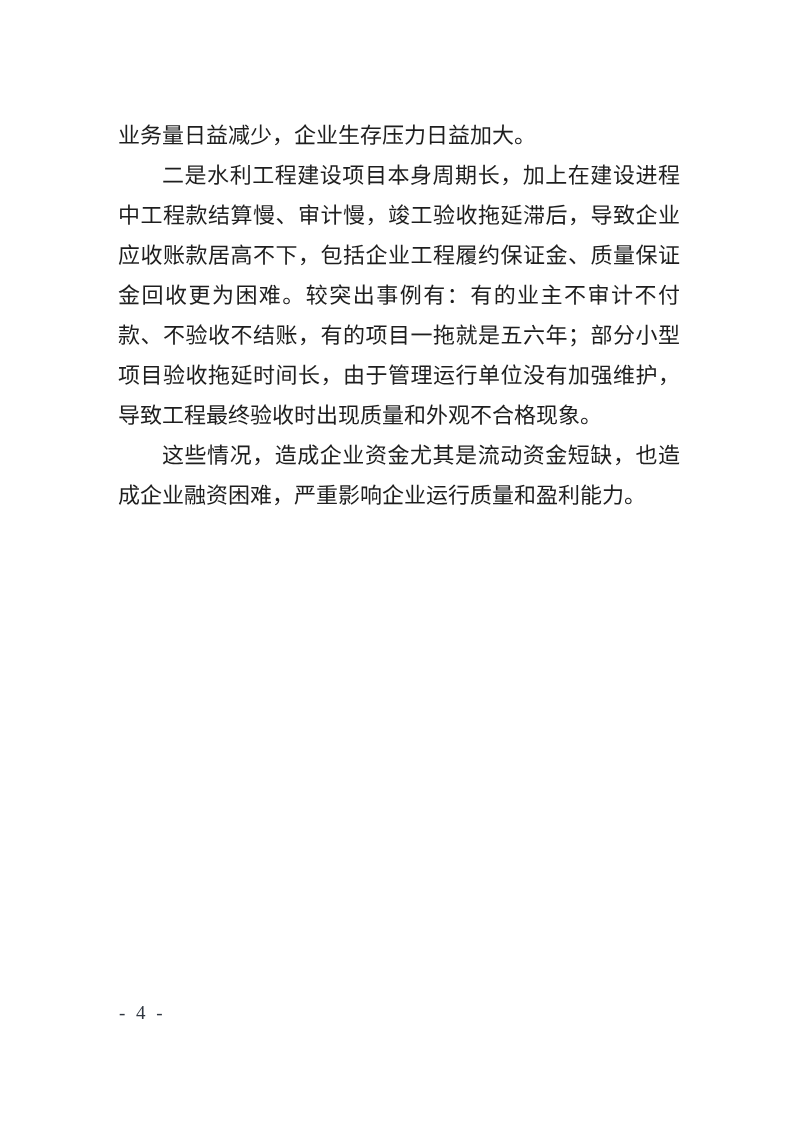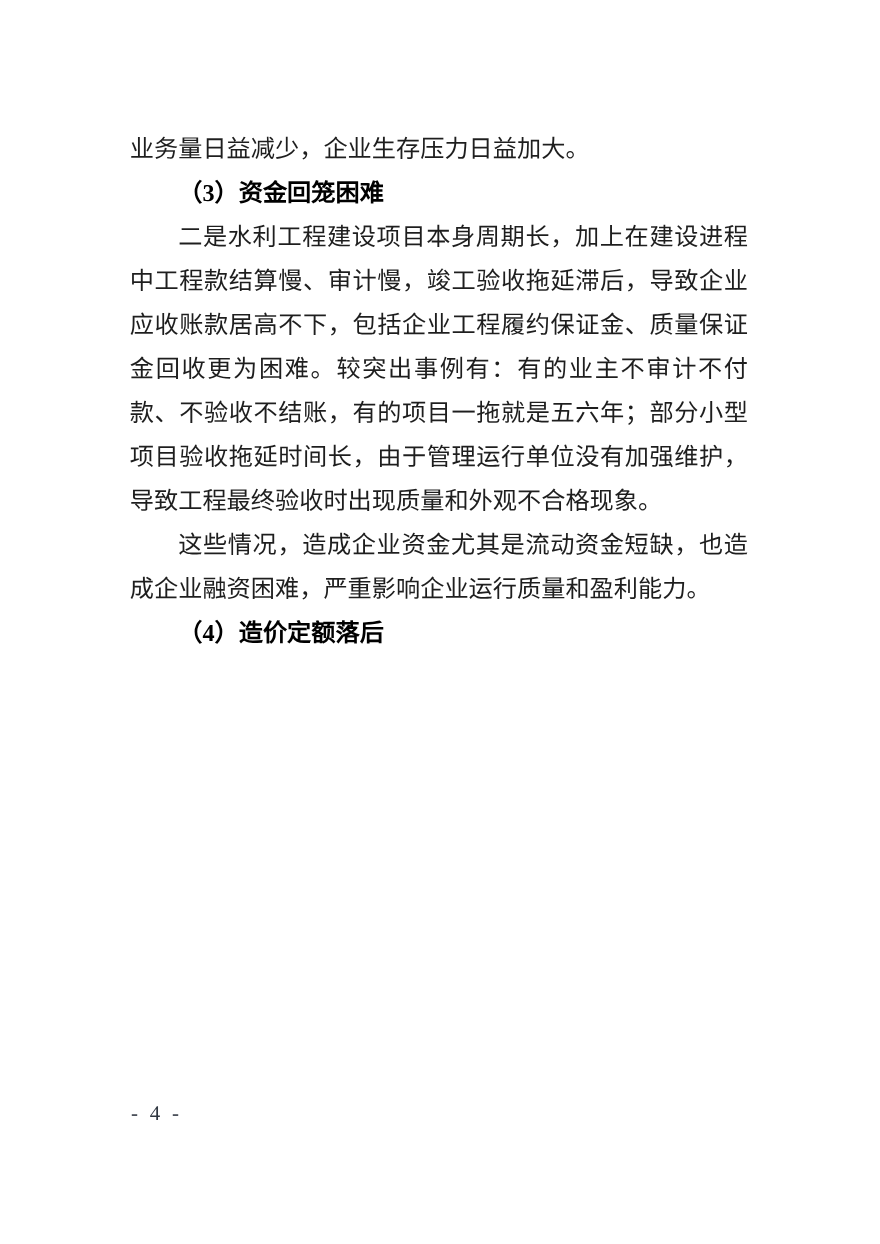--- a/index.html
+++ b/index.html
@@ -47,20 +47,18 @@
     color: #2f3640;
     letter-spacing: 3px;
   }
 </style>
 </head>
 <body>
 
 <div class="page">
   <main class="content">
     <p class="block">业务量日益减少，企业生存压力日益加大。</p>
-    <h3 class="block indent heading">（3）资金回笼困难</h3>
     <p class="block indent">二是水利工程建设项目本身周期长，加上在建设进程中工程款结算慢、审计慢，竣工验收拖延滞后，导致企业应收账款居高不下，包括企业工程履约保证金、质量保证金回收更为困难。较突出事例有：有的业主不审计不付款、不验收不结账，有的项目一拖就是五六年；部分小型项目验收拖延时间长，由于管理运行单位没有加强维护，导致工程最终验收时出现质量和外观不合格现象。</p>
     <p class="block indent">这些情况，造成企业资金尤其是流动资金短缺，也造成企业融资困难，严重影响企业运行质量和盈利能力。</p>
-    <h3 class="block indent heading">（4）造价定额落后</h3>
   </main>
 
   <footer class="page-footer">- 4 -</footer>
 </div>
 
 </body></html>

